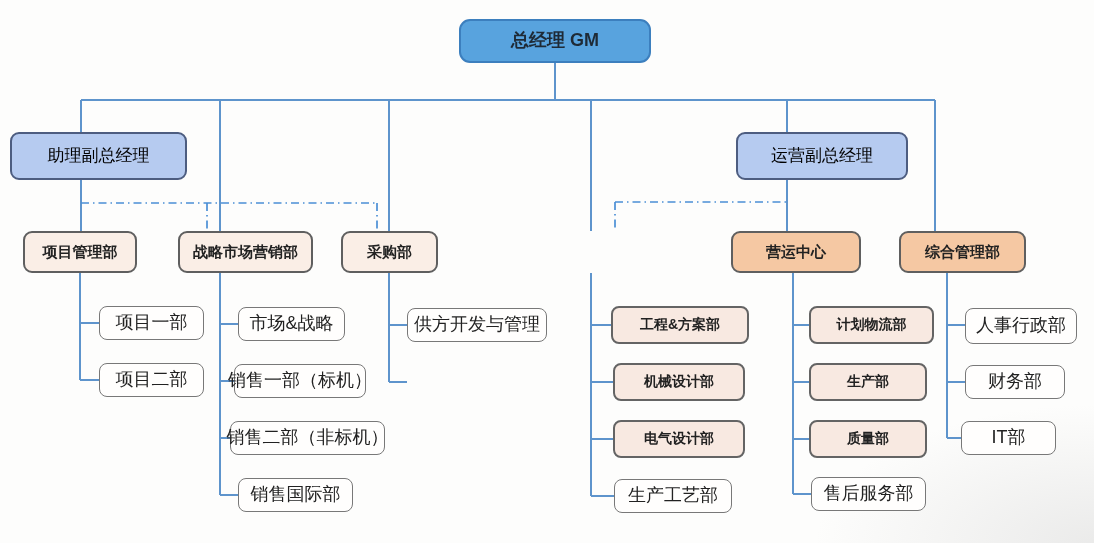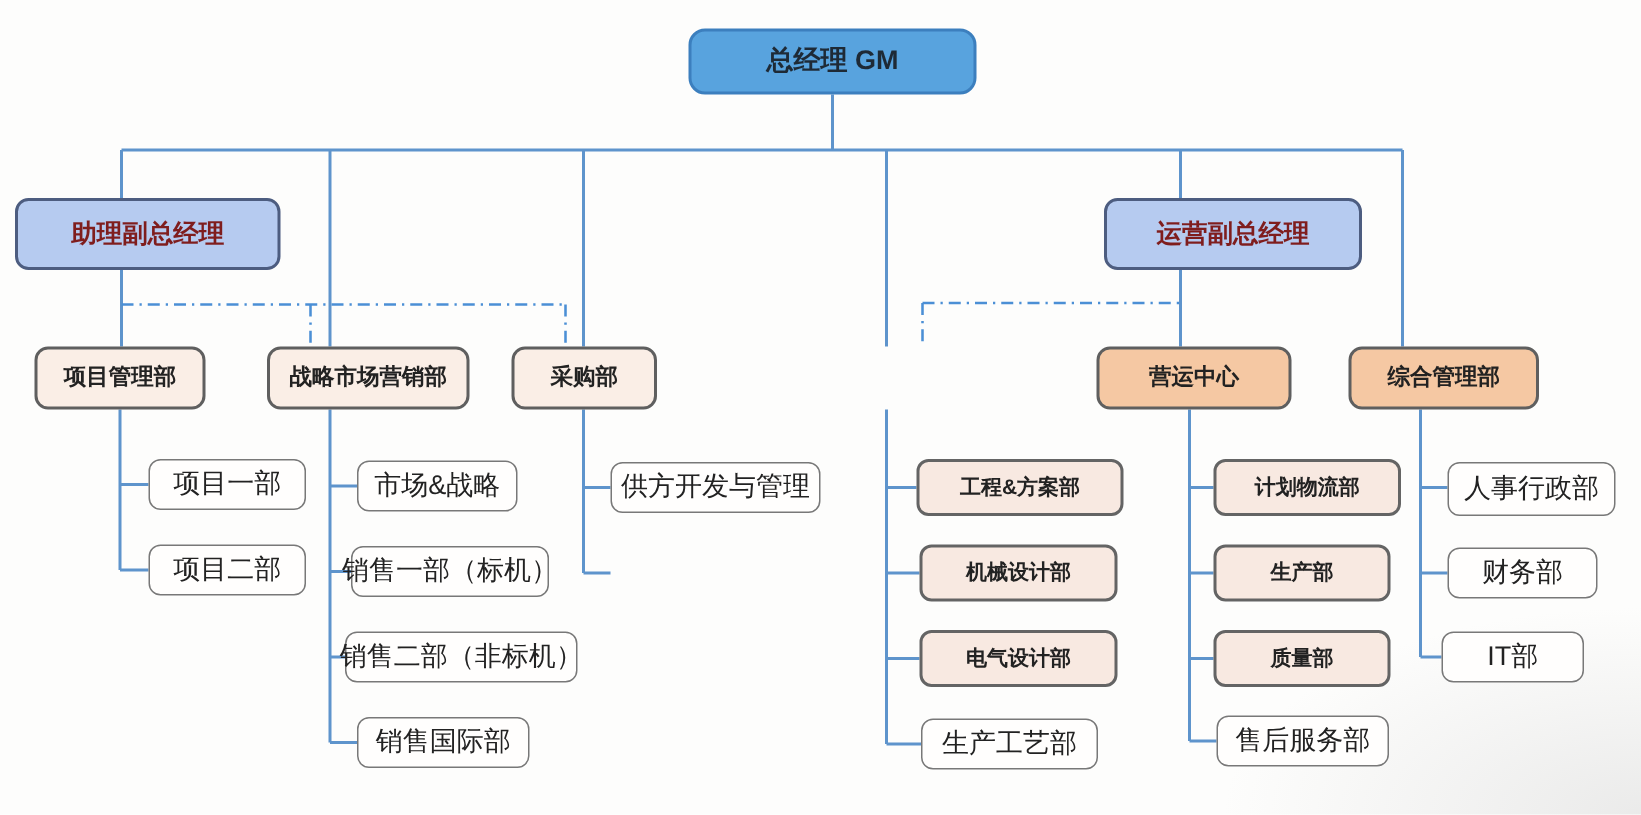--- a/index.html
+++ b/index.html
@@ -30,22 +30,22 @@
   .gm{
     background:#58a3de;
     border:2px solid #3c7fbe;
     border-radius:11px;
     font-weight:bold;font-size:18px;
     color:#1e2a36;
   }
   .deputy{
     background:#b6cbf0;
     border:2px solid #4d5d80;
-    font-weight:bold;font-size:17px;
-    color:#7f1d1d;
+    font-weight:normal;font-size:17px;
+    color:#000000;
   }
   .dept{
     border:2px solid #5f5f5f;
     font-weight:bold;font-size:15px;
   }
   .dept.pale{background:#faeee6;}
   .dept.peach{background:#f5c8a3;}
   .sub{
     background:#fffefd;
     border:1.5px solid #787878;

